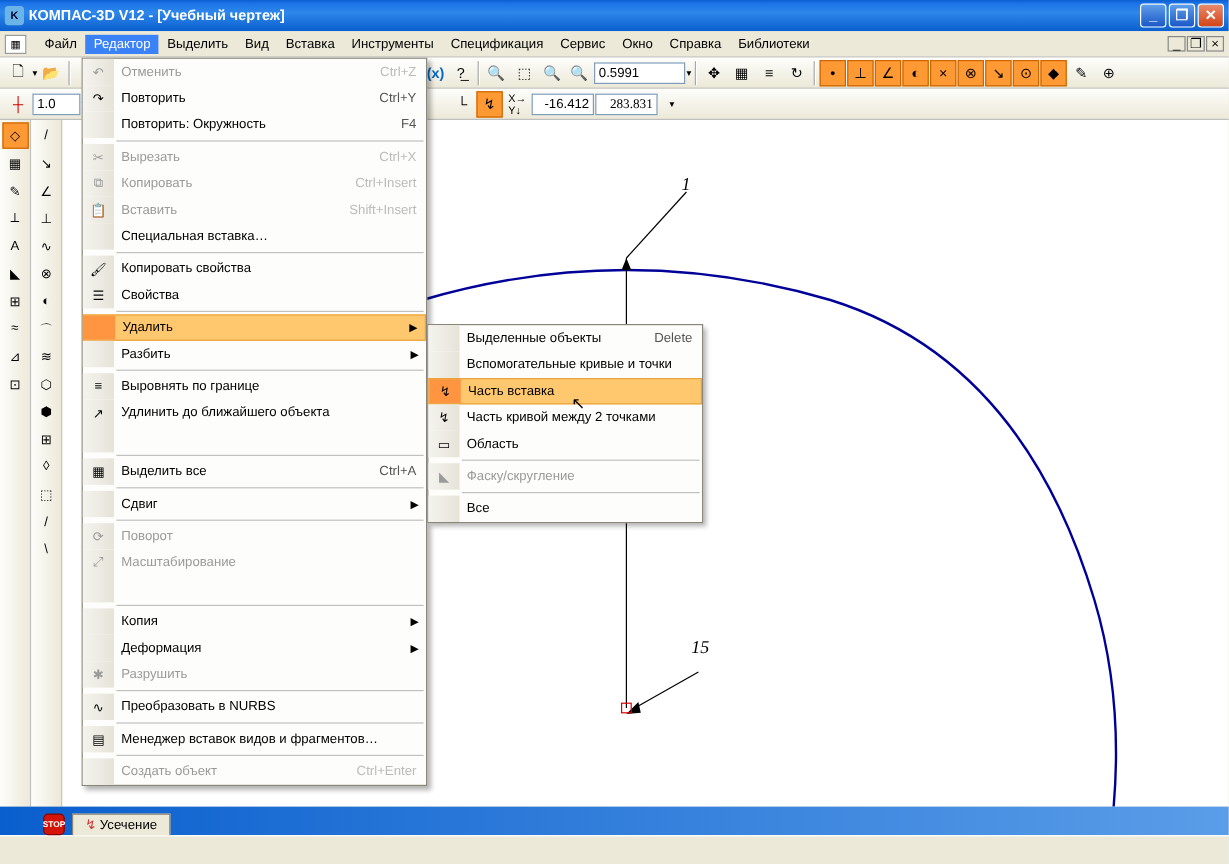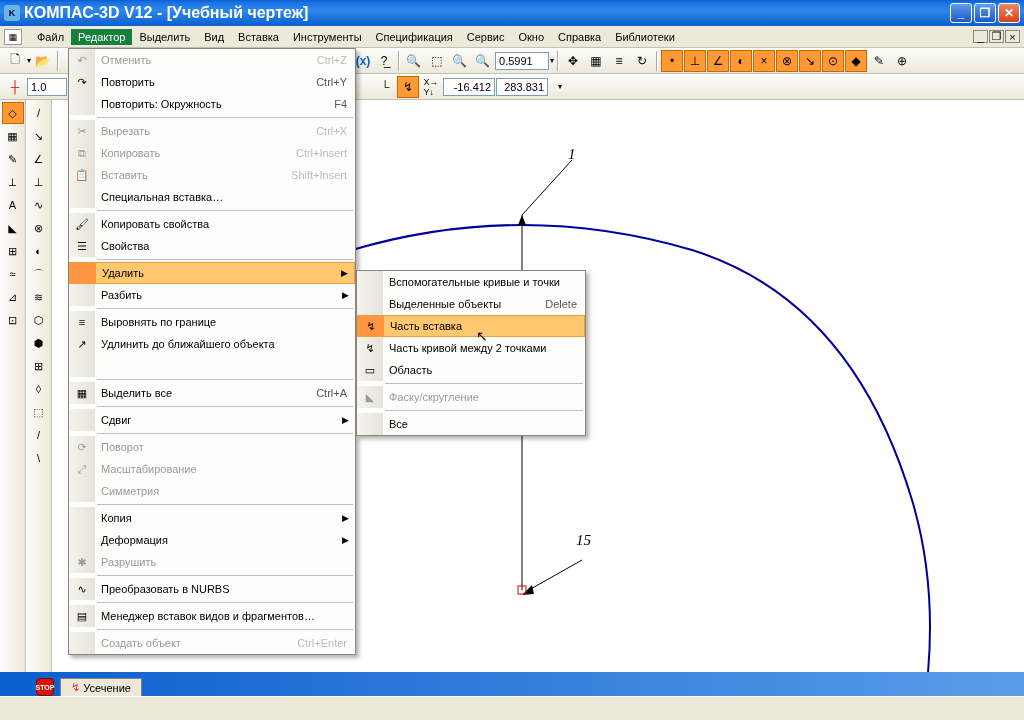--- a/index.html
+++ b/index.html
@@ -1,28 +1,28 @@
 <!DOCTYPE html>
 <html><head>
 <meta charset="utf-8">
 <style>
 * { box-sizing: border-box; margin: 0; padding: 0; font-family: Tahoma, sans-serif; font-size: 11px; }
 body { background: #ece9d8; width: 1024px; height: 720px; overflow: hidden; position: relative; }
 
 .titlebar { height: 26px; background: linear-gradient(to bottom, #0a5fce 0%, #1b72e7 10%, #2e87ea 40%, #0a5fce 100%); display: flex; align-items: center; padding: 0 4px; color: #fff; font-weight: bold; }
 .titlebar .icon { width: 16px; height: 16px; background: #6bb4e8; border-radius: 3px; margin-right: 4px; display:flex;align-items:center;justify-content:center;font-size:9px;color:#003;}
-.titlebar .title { flex: 1; font-size: 16px; }
+.titlebar .title { flex: 1; font-size: 12px; }
 .winbtns { display: flex; gap: 2px; }
 .winbtn { width: 22px; height: 20px; border: 1px solid #fff; border-radius: 3px; display: flex; align-items: center; justify-content: center; color: #fff; font-weight: bold; font-size: 12px; }
 .winbtn.min,.winbtn.max{ background: linear-gradient(#5e9ee8,#1b58c8);}
 .winbtn.close{ background: linear-gradient(#e88b6b,#d44316);}
 .menubar { height: 22px; background: #ece9d8; display: flex; align-items: center; padding: 0 4px; gap: 2px; border-bottom: 1px solid #c0c0c0;}
 .menubar .mdicon{width:18px;height:16px;border:1px solid #9a9a9a;background:#fff;display:flex;align-items:center;justify-content:center;font-size:9px;margin-right:6px;}
 .menubar .mitem { padding: 2px 7px; cursor: default; }
-.menubar .mitem.active { background: #15803d; color: #fff; }
+.menubar .mitem.active { background: #3b82f6; color: #fff; }
 .mdibtns{margin-left:auto;display:flex;gap:1px;font-size:9px;}
 .mdibtns span{width:15px;height:13px;border:1px solid #888;background:#ece9d8;display:flex;align-items:center;justify-content:center;}
 
 .toolbar { height: 26px; background: linear-gradient(#fdfdfb,#ece9d8); border-bottom: 1px solid #bfbfbf; display: flex; align-items: center; padding: 0 4px; gap: 1px; }
 .tbtn { width: 22px; height: 22px; display: flex; align-items: center; justify-content: center; border: 1px solid transparent; font-size: 12px; }
 .tsep{width:2px;height:20px;border-left:1px solid #aaa;border-right:1px solid #fff;margin:0 2px;}
 .tinput{height:18px;border:1px solid #7f9db9;background:#fff;font-size:11px;padding:0 3px;}
 .vertbar{width:26px;background:linear-gradient(to right,#fdfdfb,#ece9d8);border-right:1px solid #bfbfbf;display:flex;flex-direction:column;align-items:center;padding-top:2px;gap:1px;}
 .vbtn{width:22px;height:22px;display:flex;align-items:center;justify-content:center;font-size:11px;}
 .orangebtn{background:#ff9933;border:1px solid #cc6600;}
@@ -94,21 +94,21 @@
   <div class="tsep"></div>
   <div style="width:280px"></div>
   <div class="tsep"></div>
   <div class="tbtn" style="color:#06c;font-weight:bold">f(x)</div>
   <div class="tbtn">?̲</div>
   <div class="tsep"></div>
   <div class="tbtn">🔍</div>
   <div class="tbtn">⬚</div>
   <div class="tbtn">🔍</div>
   <div class="tbtn">🔍</div>
-  <input class="tinput" style="width: 54px;" value="0.5991">
+  <input class="tinput" style="width: 76px;" value="0.5991">
     <span style="font-size:8px">▾</span>
   <div class="tsep"></div>
   <div class="tbtn">✥</div>
   <div class="tbtn">▦</div>
   <div class="tbtn">≡</div>
   <div class="tbtn">↻</div>
   <div class="tsep"></div>
   <div class="tbtn orangebtn">•</div>
   <div class="tbtn orangebtn">⊥</div>
   <div class="tbtn orangebtn">∠</div>
@@ -124,21 +124,21 @@
 
 <div class="toolbar">
   <div class="tbtn" style="color:#c00">┼</div>
   <input class="tinput" style="width: 40px;" value="1.0">
     <span style="font-size:8px">▾</span>
   <div style="width:300px"></div>
   <div class="tbtn">└</div>
   <div class="tbtn orangebtn">↯</div>
   <div class="tbtn" style="font-size:9px">X→<br>Y↓</div>
   <input class="tinput" style="width: 52px; text-align: right;" value="-16.412">
-  <input class="tinput" style="width: 52px; text-align: right;" value="283.831">
+  <input class="tinput" style="width: 52px; text-align: right; font-family: Liberation Serif, serif;" value="283.831">
   <div class="tbtn" style="font-size:8px">▾</div>
 </div>
 
 <div class="middle">
   <div class="vertbar">
     <div class="vbtn orangebtn">◇</div>
     <div class="vbtn">▦</div>
     <div class="vbtn">✎</div>
     <div class="vbtn">⟂</div>
     <div class="vbtn">A</div>
@@ -274,21 +274,20 @@
     <div class="row disabled">
       <div class="iconcol">⟳</div>
       <div class="label">Поворот</div>
     </div>
     <div class="row disabled">
       <div class="iconcol">⤢</div>
       <div class="label">Масштабирование</div>
     </div>
     <div class="row disabled">
       <div class="iconcol"></div>
-      <div class="label">Симметрия</div>
     </div>
     <div class="sep"></div>
     <div class="row">
       <div class="iconcol"></div>
       <div class="label">Копия</div>
       <div class="arrow">▶</div>
     </div>
     <div class="row">
       <div class="iconcol"></div>
       <div class="label">Деформация</div>
@@ -312,26 +311,26 @@
     <div class="row disabled">
       <div class="iconcol"></div>
       <div class="label">Создать объект</div>
       <div class="short">Ctrl+Enter</div>
     </div>
   </div>
 
 <div class="dropdown sub" id="submenu">
     <div class="row">
       <div class="iconcol"></div>
-      <div class="label">Вспомогательные кривые и точки</div>
-    </div>
-    <div class="row">
-      <div class="iconcol"></div>
       <div class="label">Выделенные объекты</div>
       <div class="short">Delete</div>
+    </div>
+    <div class="row">
+      <div class="iconcol"></div>
+      <div class="label">Вспомогательные кривые и точки</div>
     </div>
     <div class="row hover">
       <div class="iconcol">↯</div>
       <div class="label">Часть вставка</div>
     </div>
     <div class="row">
       <div class="iconcol">↯</div>
       <div class="label">Часть кривой между 2 точками</div>
     </div>
     <div class="row">

